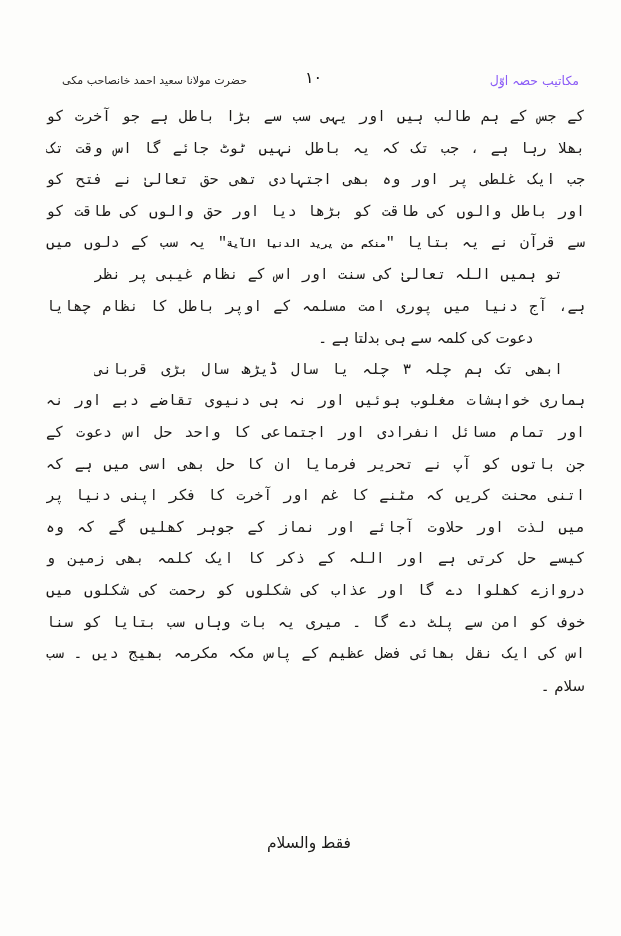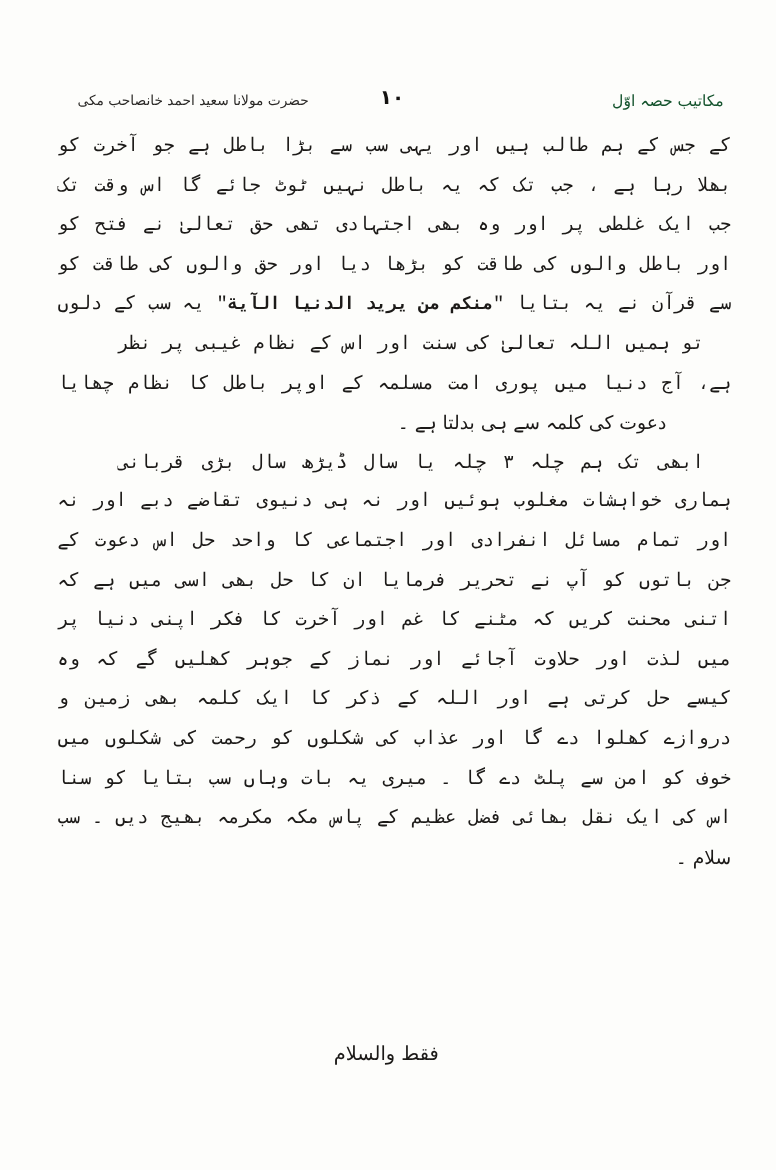--- a/index.html
+++ b/index.html
@@ -8,35 +8,35 @@
     width:621px;height:936px;
     margin:0 auto;
     background:#fdfdfb;
     font-family:"DejaVu Sans",sans-serif;
     color:#1f1d1b;
     overflow:hidden;
     direction:rtl;
   }
   
   .header{position:absolute;top:68px;left:46px;right:40px;height:26px;direction:rtl;}
-  .h-book{position:absolute;right:2px;top:5px;font-size:12.5px;color:#14532d;}
-  .h-num{position:absolute;left:0;right:0;top:0;text-align:center;font-size:16px;font-weight:bold;letter-spacing:1px;color:#141210;}
+  .h-book{position:absolute;right:2px;top:5px;font-size:12.5px;color:#8b5cf6;}
+  .h-num{position:absolute;left:0;right:0;top:0;text-align:center;font-size:16px;font-weight:normal;letter-spacing:1px;color:#141210;}
   .h-author{position:absolute;left:16px;top:6px;font-size:11px;color:#2a2826;}
   
   .body{
     position:absolute;top:102px;left:46px;right:36px;
     direction:rtl;font-size:15px;color:#1c1a18;
   }
   .line{height:31.6px;line-height:31.6px;overflow:hidden;}
   .l-just{text-align:justify;text-align-last:justify;font-family:Liberation Mono, monospace;}
   .l-indent{padding-right:22px;margin-left:48px;}
   .l-center{text-align:center;}
   .l-short-right{text-align:right;padding-right:52px;}
   .l-left{text-align:right;padding-left:2px;}
-  .quran{font-weight:bold;font-size:14px;letter-spacing:.5px;}
+  .quran{font-weight:bold;font-size:10px;letter-spacing:.5px;}
   
   .closing{
     position:absolute;top:834px;left:0;right:34px;
     text-align:center;font-size:15.5px;color:#1c1a18;direction:rtl;margin-left:31px;
   }
 </style>
 </head>
 <body>
 
 <div class="page">

